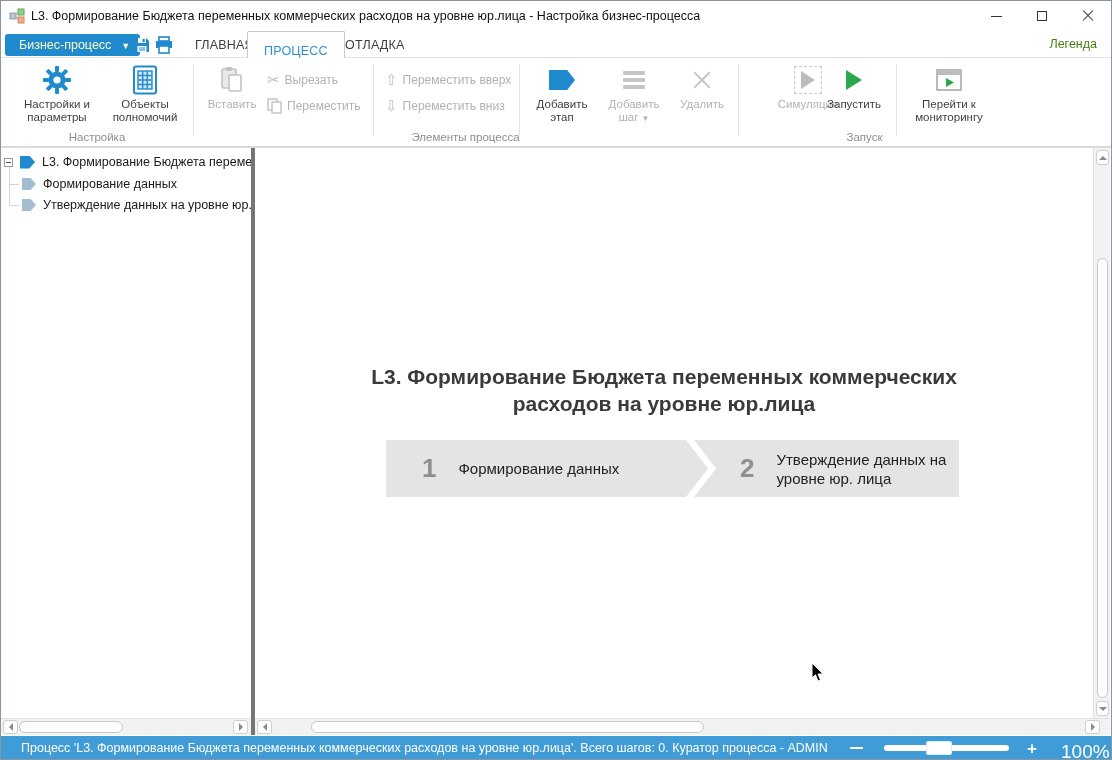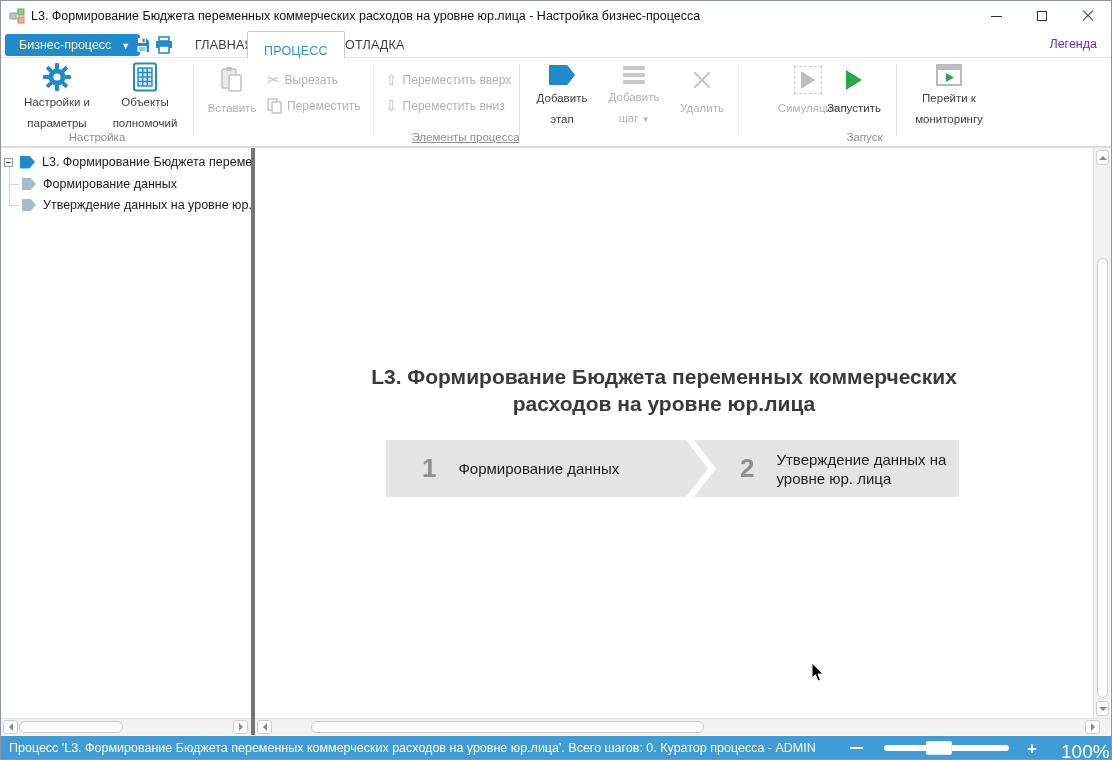--- a/index.html
+++ b/index.html
@@ -24,29 +24,29 @@
   .tabrow { position:absolute; left:0; top:30px; width:100%; height:27px; background:#fff; border-bottom:1px solid #e3e3e3; }
   .appbtn { position:absolute; left:4px; top:3px; height:22px; padding:0 10px 0 14px; background:#1f8acd; color:#fef9c3;
             border-radius:3px; font-size:12.5px; display:flex; align-items:center; gap:10px; }
   .appbtn .caret { font-size:9px; margin-top:1px; }
   .qicon { position:absolute; top:4px; width:20px; height:20px; }
   .qsave { left:131px; } .qprint { left:153px; }
   .tab { position:absolute; top:0; height:27px; padding:0 16px; display:flex; align-items:center;
          font-size:12.5px; color:#3c3c3c; letter-spacing:.2px; }
   .tab-main { left:178px; } .tab-process { left:246px; } .tab-debug { left:328px; }
   .tab.active { border:1px solid #c9c9c9; border-bottom:1px solid #fff; color:#2e91d2; background:#fff; height:28px; border-radius:2px 2px 0 0;align-items:flex-end; }
-  .legend { position:absolute; right:14px; top:6px; font-size:12.5px; color:#6d28d9; }
+  .legend { position:absolute; right:14px; top:6px; font-size:12.5px; color:#4d7c0f; }
 
   
   .ribbon { position:absolute; left:0; top:57px; width:100%; height:89px; background:#fff; border-bottom:1px solid #d9d9d9; }
   .vsep { position:absolute; top:6px; height:72px; width:1px; background:#e4e4e4; }
   .rlabel { position:absolute; top:73px; font-size:11.5px; color:#8e8e8e; text-align:center; }
   .bigbtn { position:absolute; top:4px; height:68px; display:flex; flex-direction:column; align-items:center; cursor:default; }
   .bigbtn .iconbox { height:36px; display:flex; align-items:center; justify-content:center; }
-  .bigbtn .blabel { font-size:11.5px; line-height:21px; text-align:center; color:#3f3f3f; }
+  .bigbtn .blabel { font-size:11.5px; line-height:13px; text-align:center; color:#3f3f3f; }
   .bigbtn.disabled .blabel { color:#b2b2b2; }
   .smallbtn { position:absolute; height:20px; display:flex; align-items:center; gap:5px; font-size:12px; color:#b2b2b2; cursor:default; }
   .gicon { color:#c0c0c0; }
   .caret-sm { font-size:8px; color:#b2b2b2; margin-left:3px; }
 
   
   .pent-blue { width:26px; height:20px; background:#1f8acd; clip-path:polygon(0 0,70% 0,100% 50%,70% 100%,0 100%); }
   .bars { display:flex; flex-direction:column; gap:3px; }
   .bars i { display:block; width:22px; height:4px; background:#c6c6c6; border-radius:1px; }
   .xmark { position:relative; width:22px; height:22px; }
@@ -86,21 +86,21 @@
   .vscroll { position:absolute; left:1092px; top:147px; width:17px; height:570px; background:#f2f2f2; border-left:1px solid #e2e2e2; }
   .sbtn { position:absolute; background:#fdfdfd; border:1px solid #cfcfcf; border-radius:3px; display:flex; align-items:center; justify-content:center; }
   .sthumb { position:absolute; background:#fdfdfd; border:1px solid #c9c9c9; border-radius:7px; }
   .arr-l { width:0;height:0;border-right:4px solid #8a8a8a;border-top:4px solid transparent;border-bottom:4px solid transparent; }
   .arr-r { width:0;height:0;border-left:4px solid #8a8a8a;border-top:4px solid transparent;border-bottom:4px solid transparent; }
   .arr-u { width:0;height:0;border-bottom:4px solid #8a8a8a;border-left:4px solid transparent;border-right:4px solid transparent; }
   .arr-d { width:0;height:0;border-top:4px solid #8a8a8a;border-left:4px solid transparent;border-right:4px solid transparent; }
 
   
   .statusbar { position:absolute; left:0; top:735px; width:100%; height:25px; background:#3f9cd6; color:#fff; }
-  .status-text { position:absolute; left:8px; top:5px; font-size:12.5px; white-space:nowrap; }
+  .status-text { position:absolute; left:20px; top:5px; font-size:12.5px; white-space:nowrap; }
   .zoom-minus { position:absolute; left:849px; top:11px; width:13px; height:2px; background:#fff; }
   .zoom-plus { position:absolute; left:1026px; top:3px; font-size:17px; font-weight:bold; color:#fff; }
   .zoom-track { position:absolute; left:883px; top:9px; width:125px; height:6px; background:#fff; border-radius:3px; }
   .zoom-thumb { position:absolute; left:42px; top:-4px; width:26px; height:14px; background:#fff; border-radius:3px; box-shadow:0 0 0 1px #d9edf9 inset; }
   .zoom-pct { position:absolute; left:1060px; top:5px; width:44px; text-align:center; font-size:19px; color:#fff; }
 
   .cursor { position:absolute; left:556px; top:514px; }
 </style>
 </head>
 <body>
@@ -255,21 +255,21 @@
     </div>
     <div class="bigbtn disabled" style="left:670px; width:62px;">
       <div class="iconbox">
           <span class="xmark">
             <i></i>
             <i></i>
           </span>
         </div>
       <div class="blabel">Удалить</div>
     </div>
-    <div class="rlabel" style="left:192px; width:545px;text-decoration:underline;">Элементы процесса</div>
+    <div class="rlabel" style="left:192px; width:545px;">Элементы процесса</div>
     <div class="vsep" style="left:737px;"></div>
 
     <div class="bigbtn disabled" style="left:744px; width:68px;margin-left:29px;">
       <div class="iconbox">
           <span class="dashedbox">
             <span class="tri-gray"></span>
           </span>
         </div>
       <div class="blabel">Симуляция</div>
     </div>

